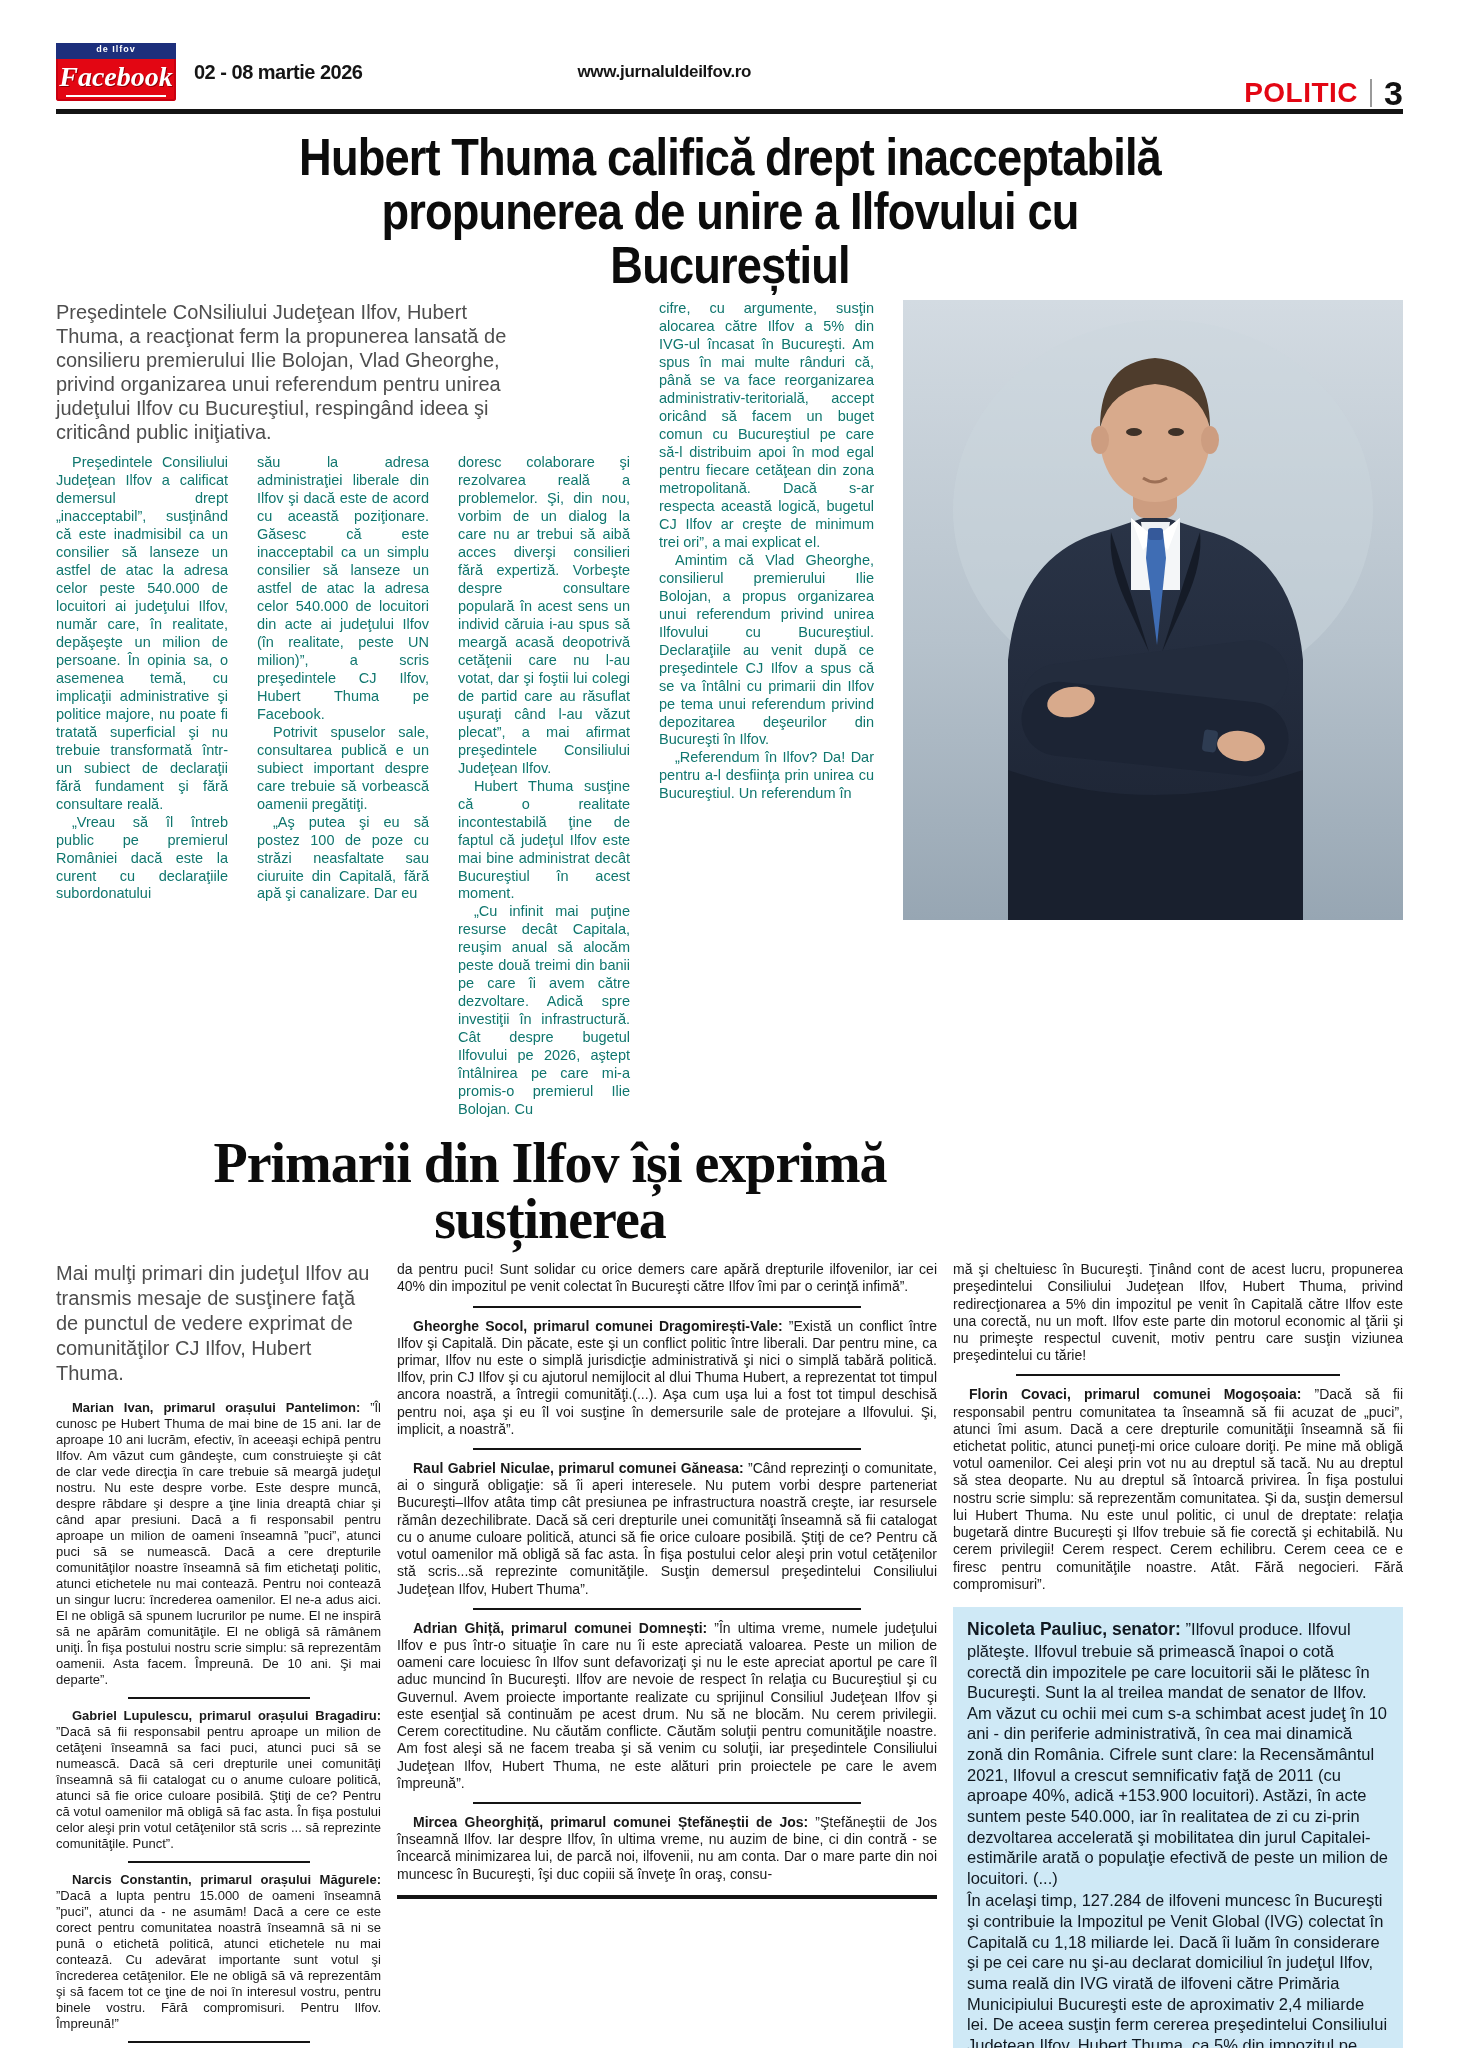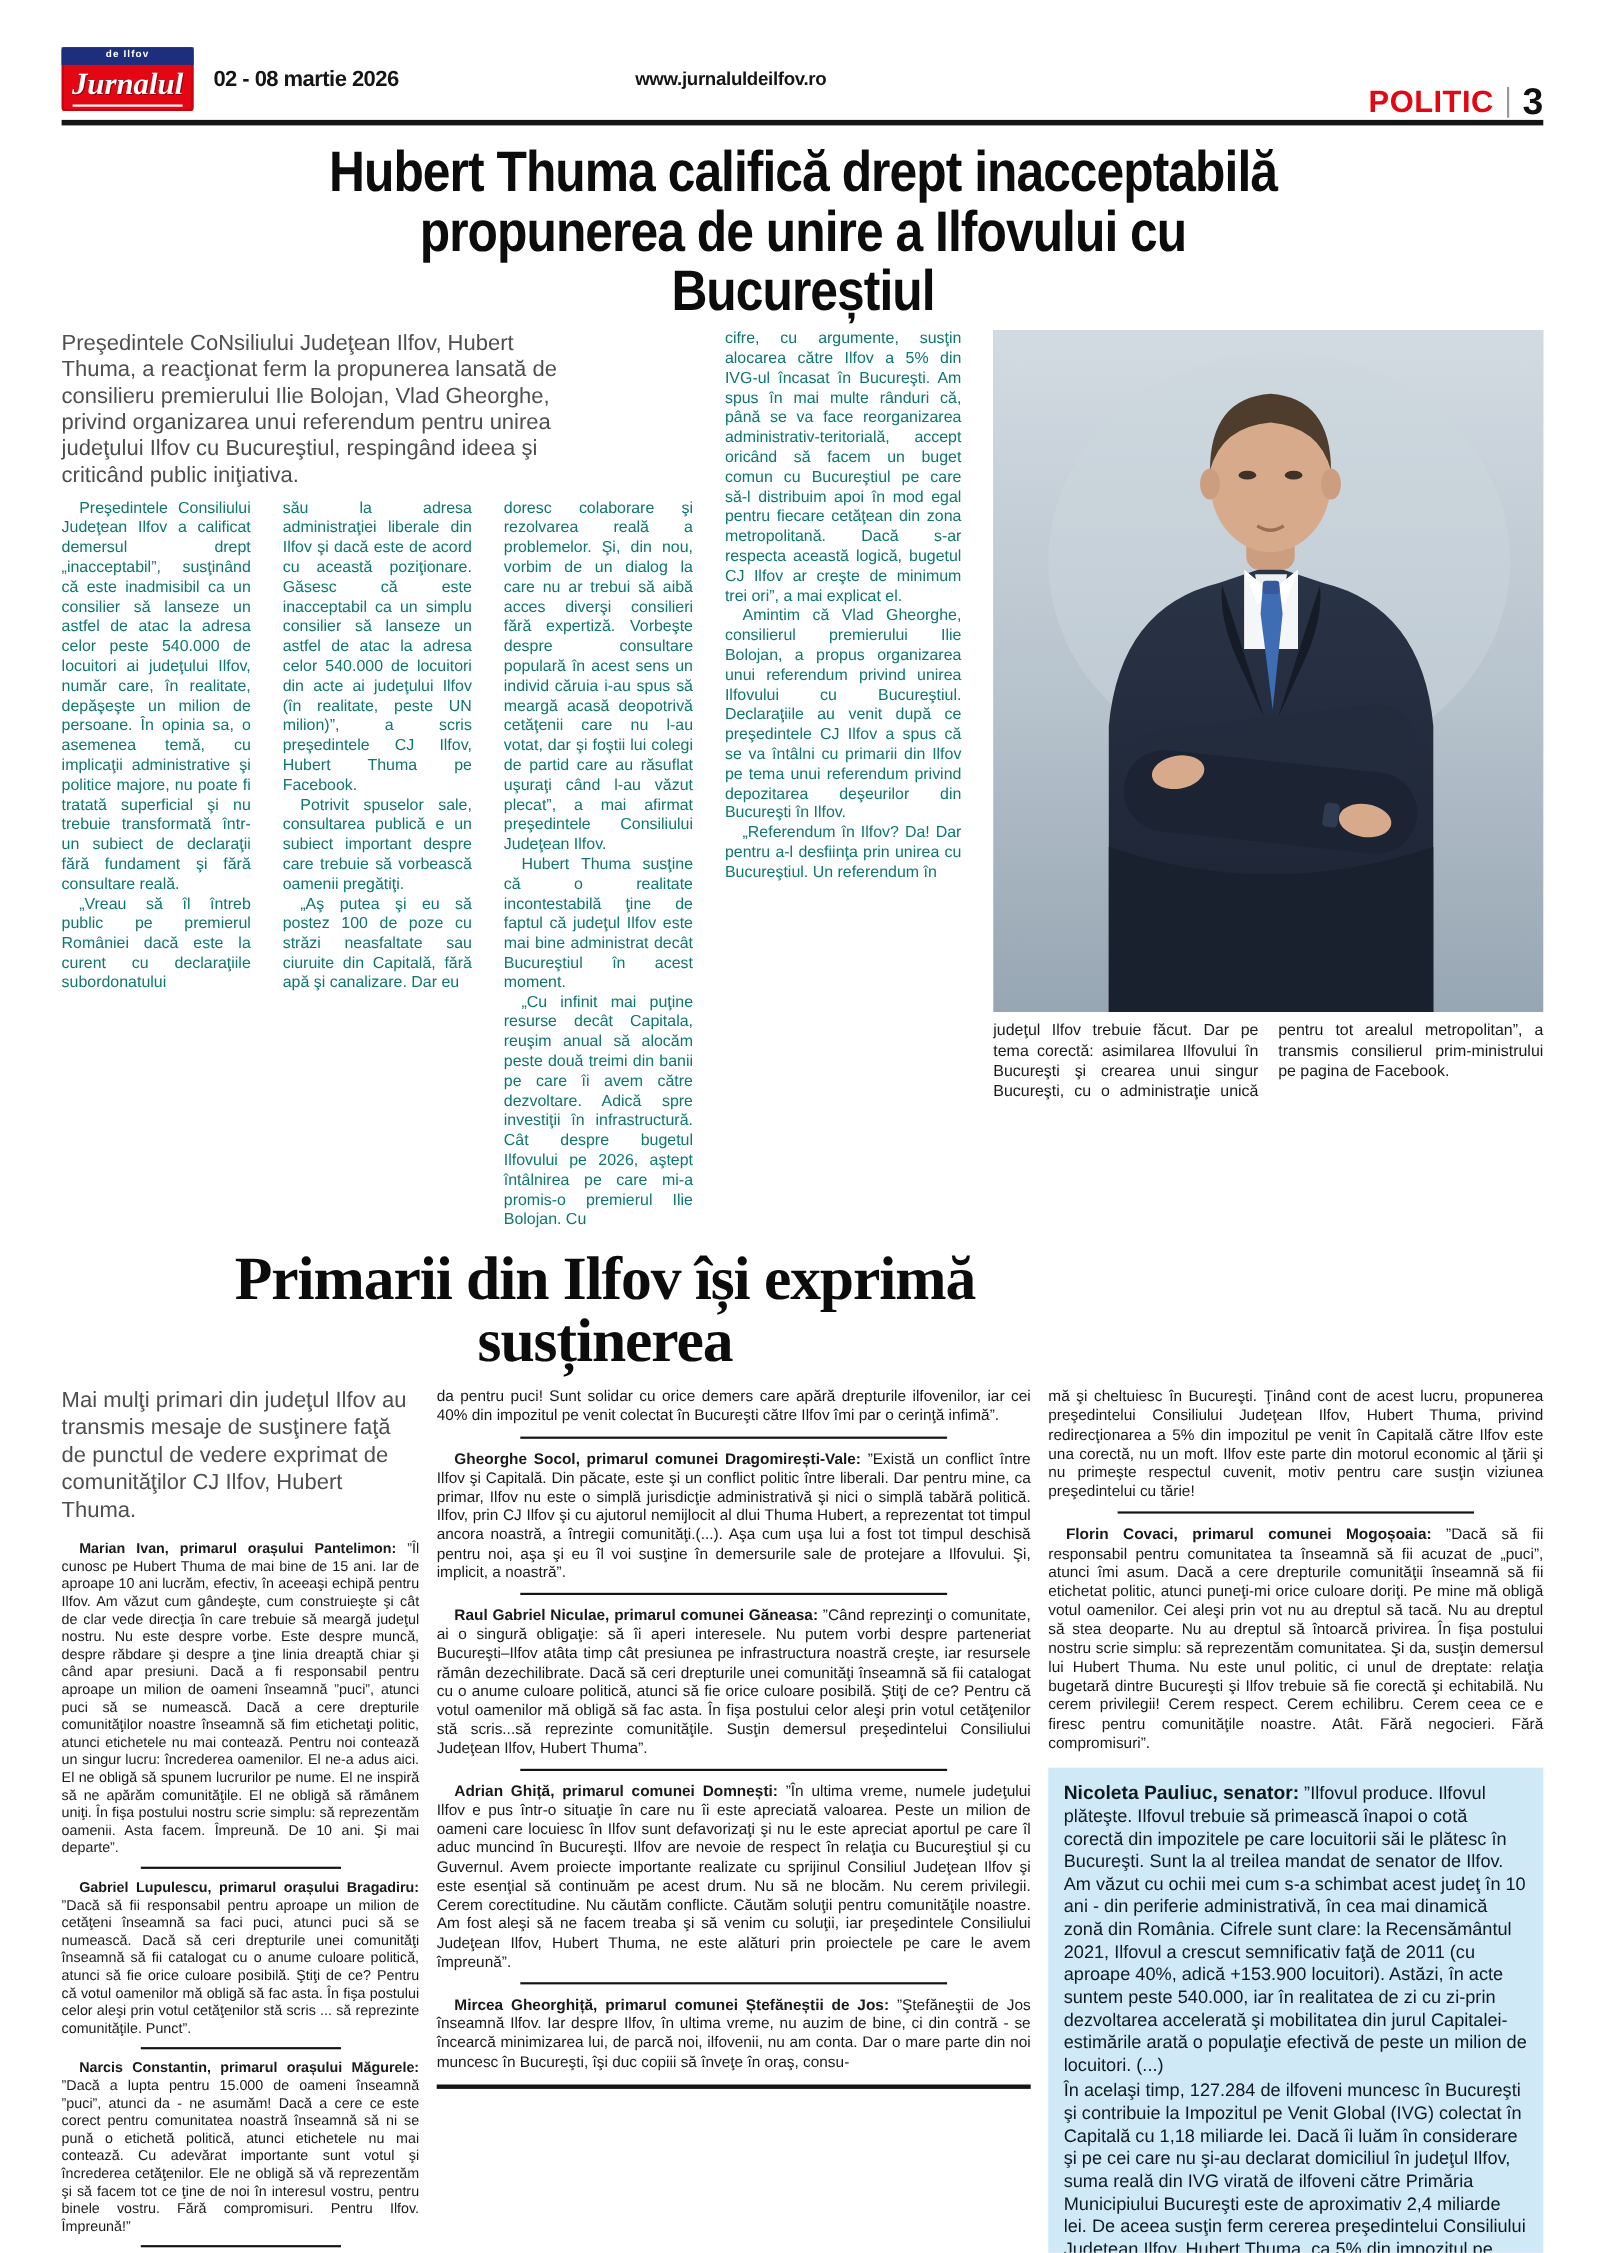--- a/index.html
+++ b/index.html
@@ -86,21 +86,21 @@
   .ib-name{font-weight:bold;font-size:17.5px;}
 </style>
 </head>
 <body>
 
 <div class="page">
 
   <div class="masthead">
     <div class="logo">
       <div class="logo-top">de Ilfov</div>
-      <div class="logo-main">Jurnalul</div>
+      <div class="logo-main">Facebook</div>
       <div class="logo-underline"></div>
     </div>
     <div class="m-date">02 - 08 martie 2026</div>
     <div class="m-site">www.jurnaluldeilfov.ro</div>
     <div class="m-right">
       <div class="m-section">POLITIC</div>
       <div class="m-pipe"></div>
       <div class="m-pagenum">3</div>
     </div>
   </div>
@@ -177,21 +177,20 @@
         <g>
           <rect x="118" y="352" width="268" height="74" rx="37" fill="#232c3d" transform="rotate(-7 252 389)"></rect>
           <rect x="118" y="392" width="268" height="74" rx="37" fill="#1c2434" transform="rotate(6 252 429)"></rect>
           <ellipse cx="168" cy="402" rx="24" ry="15" fill="#d8aa8c" transform="rotate(-10 168 402)"></ellipse>
           <ellipse cx="338" cy="446" rx="24" ry="15" fill="#d8aa8c" transform="rotate(8 338 446)"></ellipse>
           <rect x="300" y="430" width="14" height="22" rx="4" fill="#2e3c52" transform="rotate(8 307 441)"></rect>
         </g>
 
         <path d="M105,620 L105,470 Q252,520 400,470 L400,620 Z" fill="#19202e"></path>
       </svg>
-      <div class="caption">judeţul Ilfov trebuie făcut. Dar pe tema corectă: asimilarea Ilfovului în Bucureşti şi crearea unui singur Bucureşti, cu o administraţie unică pentru tot arealul metropolitan”, a transmis consilierul prim-ministrului pe pagina de Facebook.</div>
     </div>
   </div>
 
   <div class="h2">Primarii din Ilfov își exprimă susținerea</div>
 
   <div class="art2-grid">
 
     <div class="colA">
       <div class="lead2">Mai mulţi primari din judeţul Ilfov au transmis mesaje de susţinere faţă de punctul de vedere exprimat de comunităţilor CJ Ilfov, Hubert Thuma.</div>
       <p class="quote"><span class="qname">Marian Ivan, primarul orașului Pantelimon:</span> <span>”Îl cunosc pe Hubert Thuma de mai bine de 15 ani. Iar de aproape 10 ani lucrăm, efectiv, în aceeaşi echipă pentru Ilfov. Am văzut cum gândeşte, cum construieşte şi cât de clar vede direcţia în care trebuie să meargă judeţul nostru. Nu este despre vorbe. Este despre muncă, despre răbdare şi despre a ţine linia dreaptă chiar şi când apar presiuni. Dacă a fi responsabil pentru aproape un milion de oameni înseamnă ”puci”, atunci puci să se numească. Dacă a cere drepturile comunităţilor noastre înseamnă să fim etichetaţi politic, atunci etichetele nu mai contează. Pentru noi contează un singur lucru: încrederea oamenilor. El ne-a adus aici. El ne obligă să spunem lucrurilor pe nume. El ne inspiră să ne apărăm comunităţile. El ne obligă să rămânem uniţi. În fişa postului nostru scrie simplu: să reprezentăm oamenii. Asta facem. Împreună. De 10 ani. Şi mai departe”.</span></p>

